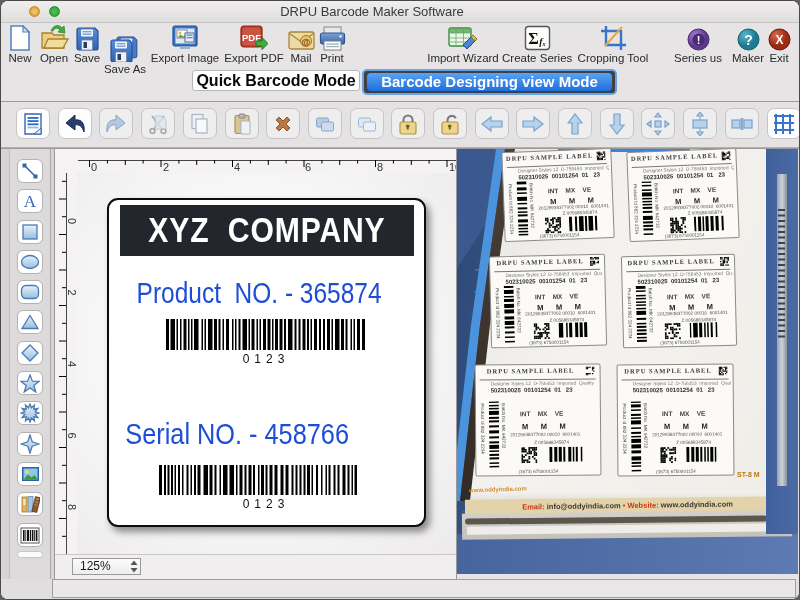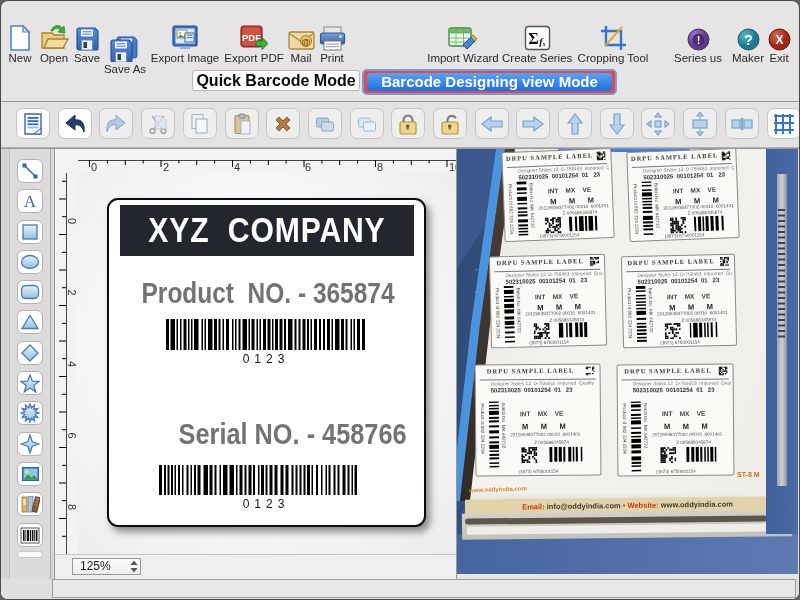--- a/index.html
+++ b/index.html
@@ -9,58 +9,63 @@
 .titlebar{position:absolute;left:0;top:0;width:800px;height:22px;background:linear-gradient(#f0eeee,#dededc);border-bottom:1px solid #c4c2c2}
 .tl{position:absolute;top:4.5px;width:11px;height:11px;border-radius:50%}
 .title{position:absolute;top:3px;left:0;width:742px;text-align:center;font-size:13px;color:#3a3a3a}
 
 .tb1{position:absolute;top:22px;left:0;width:800px;height:78px;background:#e6e4e4}
 .t1{position:absolute;text-align:center}
 .t1 .lab{font-size:11.5px;color:#2a2a2a;margin-top:1px;white-space:nowrap}
 .t1 .ic{height:27px;display:flex;align-items:flex-end;justify-content:center}
 
 .tabq{position:absolute;left:191px;top:69px;width:168px;height:21px;background:#fff;border:1px solid #b8b6b6;border-radius:3px;text-align:center;font-weight:bold;font-size:16px;color:#0a0a0a;line-height:19px}
-.tabb-o{position:absolute;left:361px;top:68px;width:255px;height:26px;background:#ef4444;border:2px solid #66a3e6;border-radius:5px}
+.tabb-o{position:absolute;left:361px;top:68px;width:255px;height:26px;background:#404040;border:2px solid #66a3e6;border-radius:5px}
 .tabb{position:absolute;left:3px;top:2px;width:245px;height:18px;border-radius:4px;background:linear-gradient(#5aa2f2,#1e6fdd);text-align:center;font-weight:bold;font-size:15px;color:#fff;line-height:18px}
 
 .tb2{position:absolute;top:100px;left:0;width:800px;height:47px;background:#e4e2e2;border-top:1px solid #9a9898;border-bottom:1px solid #b2b0b0}
 .b2{position:absolute;top:6px;width:34px;height:31px;border:1px solid #c6c4c4;border-radius:7px;background:#efeeee;display:flex;align-items:center;justify-content:center}
 .b2.on{background:#fdfdfd}
 
 .side{position:absolute;left:0;top:147px;width:54px;height:453px;background:#d6d4d4}
 .sidein{position:absolute;left:8px;top:0;width:42px;height:453px;background:#dcdada;border-left:1px solid #c0bebe;border-right:1px solid #aaa8a8}
 .sb{position:absolute;left:16px;width:26px;height:24px;background:#fff;border:1px solid #b4b2b2;border-radius:6px;display:flex;align-items:center;justify-content:center}
 .pill{position:absolute;left:16px;top:550px;width:26px;height:7px;background:#fbfbfb;border:1px solid #c8c6c6;border-radius:4px}
 .rulh{position:absolute;left:54px;top:148px;width:401px;height:24px;background:#f4f2f2}
 .rulv{position:absolute;left:54px;top:172px;width:22px;height:381px;background:#f4f2f2}
 .canvas{position:absolute;left:76px;top:172px;width:379px;height:381px;background:radial-gradient(ellipse at 46% 45%,#fbfafa 40%,#eceaea 100%)}
 .card{position:absolute;left:29.5px;top:24.5px;width:319px;height:329px;background:#fff;border:2.5px solid #0c0c0c;border-radius:11px;box-shadow:4px 5px 7px rgba(40,36,36,.5)}
 .chead{position:absolute;left:11px;top:7px;width:292px;height:51px;background:#24262e;display:flex;align-items:center;justify-content:center}
 .chead span{color:#fff;font-weight:bold;font-size:35px;letter-spacing:1px;white-space:pre;display:inline-block;transform:scaleX(.86)}
-.ctxt{position:absolute;width:100%;text-align:right;font-weight:bold;color:#737373;white-space:pre}
+.ctxt{position:absolute;width:100%;text-align:left;font-weight:normal;color:#1d4ed8;white-space:pre}
 .ctxt span{display:inline-block;transform-origin:50% 50%}
 .cbc{position:absolute}
 .cnum{position:absolute;width:100%;text-align:center;font-size:12px;letter-spacing:5px;color:#111}
 
 .zoombar{position:absolute;left:54px;top:553px;width:401px;height:25px;background:#f0eeee;border-top:1px solid #c8c6c6}
 .zbox{position:absolute;left:17px;top:3px;width:69px;height:17px;background:linear-gradient(#fcfcfc,#ededed);border:1px solid #9a9898;font-size:12px;color:#1a1a1a;line-height:15px;padding-left:7px}
 
 .photo{position:absolute;left:456px;top:148px;width:341px;height:425px;background:linear-gradient(105deg,#3a5790 0%,#41608a 40%,#44629e 100%);overflow:hidden}
 .plabel{position:absolute;background:#fbfaf7;border:1px solid #8a8a88;border-radius:2px;overflow:hidden}
 .pl-t{position:absolute;top:2px;left:2px;right:16px;text-align:center;font-weight:bold;font-size:6.5px;letter-spacing:1px;color:#3a3a3a;font-family:"Liberation Serif",serif;white-space:nowrap;overflow:hidden}
 .pl-hr{position:absolute;left:4px;right:4px;top:14px;border-top:1.5px solid #777}
 .pl-r1{position:absolute;left:15px;right:2px;top:16px;font-size:4.8px;color:#777;white-space:nowrap;overflow:hidden}
 .pl-r2{position:absolute;left:15px;right:2px;top:22px;font-size:6px;font-weight:bold;color:#333;white-space:nowrap;overflow:hidden}
 .pl-int{position:absolute;left:44px;font-size:6.5px;color:#444;font-weight:bold}
 .pl-m{position:absolute;left:46px;font-size:7.5px;color:#222;font-weight:bold}
 .pl-n1{position:absolute;left:34px;font-size:4.6px;color:#555;white-space:nowrap}
 .pl-n2{position:absolute;left:58px;font-size:4.6px;color:#555;white-space:nowrap}
 .pl-bot{position:absolute;width:100%;text-align:center;font-size:4.6px;color:#555}
 </style></head><body>
 <div class="win">
+<div class="titlebar">
+  <div class="tl" style="left:28px;background:radial-gradient(#ecc06a 30%,#d99f35 70%);border:1px solid #c08a28"></div>
+  <div class="tl" style="left:48px;background:radial-gradient(#4db854 30%,#2da337 75%);border:1px solid #259430"></div>
+  <div class="title">DRPU Barcode Maker Software</div>
+</div>
 <div class="tb1">
       <div class="t1" style="left:1px;top:1px;width:36px">
         <div class="ic">
           <svg width="22" height="26">
             <path d="M2 1 h12 l6 6 v18 h-18 z" fill="#fff" stroke="#5585c0" stroke-width="1.6"></path>
             <path d="M14 1 l6 6 h-6 z" fill="#cfe0f2" stroke="#5585c0" stroke-width="1.2"></path>
           </svg>
         </div>
         <div class="lab">New</div>
       </div>

